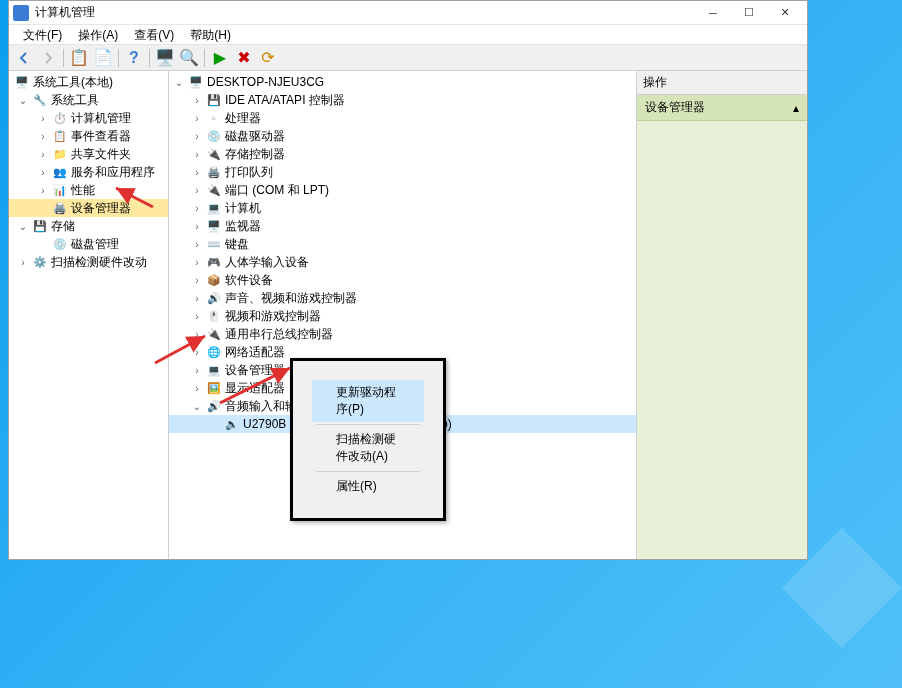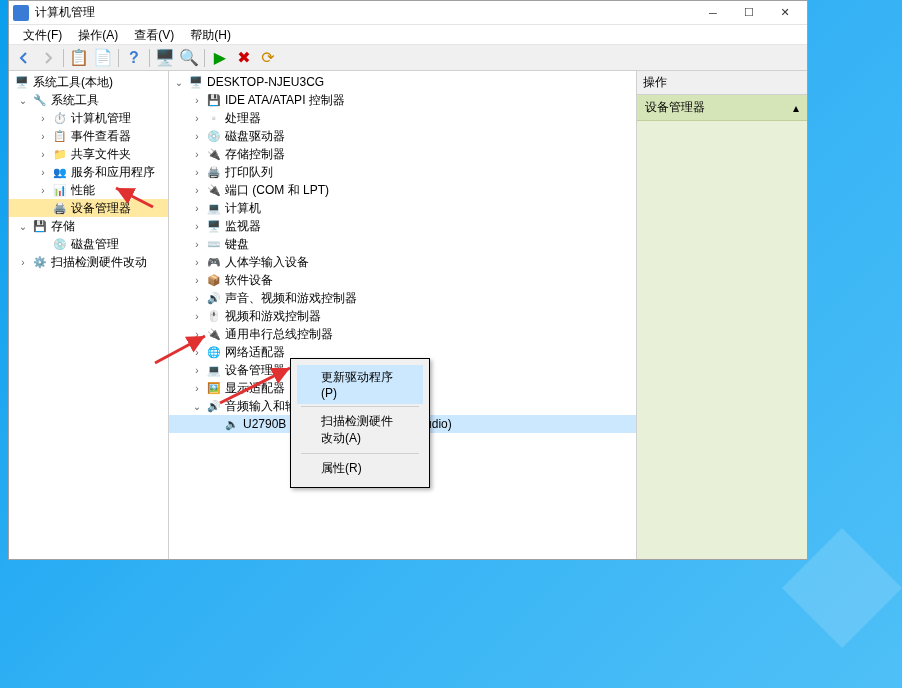--- a/index.html
+++ b/index.html
@@ -29,21 +29,21 @@
   .actiongroup { font-size: 12px; padding: 4px 8px; background: #d6e5b8; border-bottom: 1px solid #c0d098; display:flex; align-items:center; justify-content:space-between; }
   .actionitem { font-size: 12px; padding: 4px 20px; cursor: default; display:flex; justify-content:space-between; }
 
   .tree { font-size: 12px; }
   .trow { display: flex; align-items: center; height: 18px; padding: 0 2px; white-space: nowrap; cursor: default; }
   .trow.selected { background: #cce8ff; }
   .trow.hl { background: #ffe8a0; }
   .expander { width: 12px; text-align: center; color: #666; font-size: 10px; user-select: none; }
   .ticon { width: 16px; height: 16px; margin: 0 3px; display: inline-flex; align-items: center; justify-content: center; font-size: 11px; }
 
-  .contextmenu { position: absolute; top: 358px; left: 290px; width: 140px; background: #f0f0f0; border: 1px solid #000000; box-shadow: 2px 2px 4px rgba(0,0,0,0.3); padding: 6px; z-index: 100; }
+  .contextmenu { position: absolute; top: 358px; left: 290px; width: 156px; background: #f0f0f0; border: 3px solid #000000; box-shadow: 2px 2px 4px rgba(0,0,0,0.3); padding: 19px; z-index: 100; }
   .cmitem { font-size: 12px; padding: 4px 20px 4px 24px; cursor: default; }
   .cmitem.hl { background: #cce8ff; }
   .cmsep { height: 1px; background: #d0d0d0; margin: 2px 4px; }
 
   .arrow { position: absolute; pointer-events: none; z-index: 90; }
   .arrow svg { overflow: visible; }
 </style>
 </head>
 <body>
 

